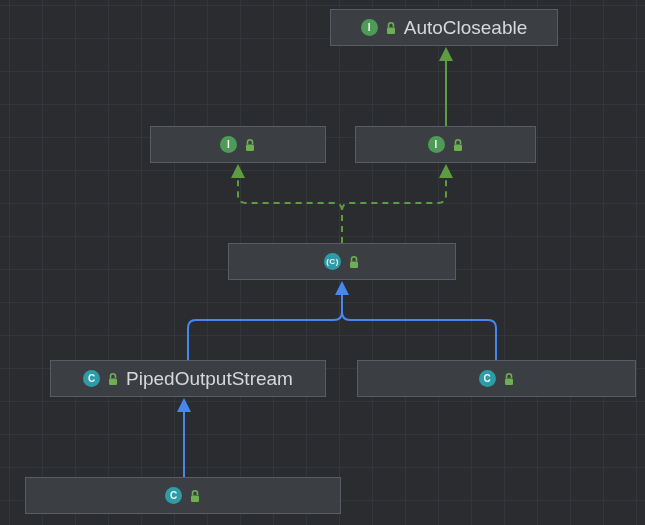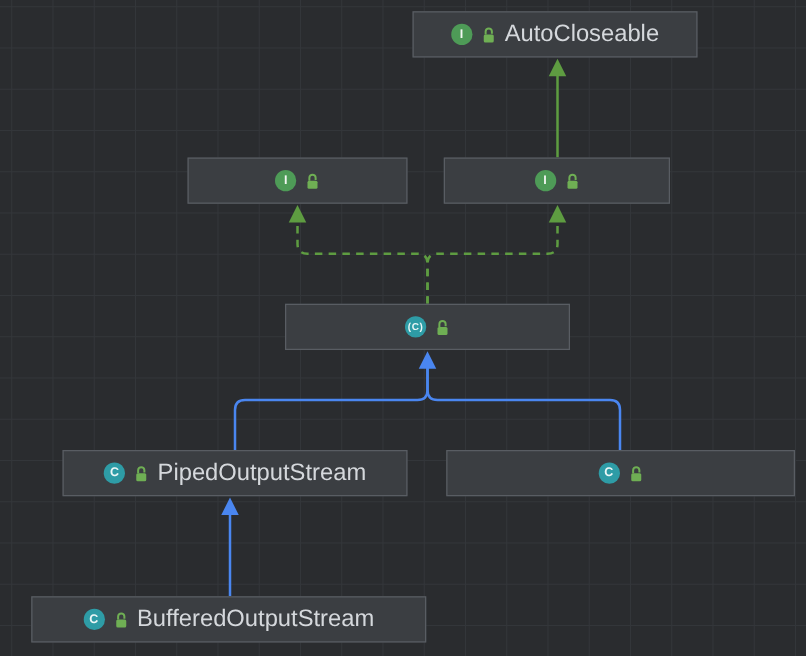--- a/index.html
+++ b/index.html
@@ -188,16 +188,15 @@
   <div class="node" style="left:25px; top:477px; width:316px;">
     <span class="badge cls">
         <span>C</span>
       </span>
     <span class="lock">
       <svg width="12" height="14" viewBox="0 0 12 14">
           <path d="M3.5 6.5 V4.2 a2.5 2.5 0 0 1 5 0 V6" fill="none" style="stroke:var(--lock-icon,#6FAF54)" stroke-width="1.6"></path>
           <rect x="2" y="6.5" width="8" height="6.5" rx="1.2" style="fill:var(--lock-icon,#6FAF54)"></rect>
         </svg>
     </span>
-    <span class="label">BufferedOutputStream</span>
   </div>
 
 </div>
 
 </body></html>

